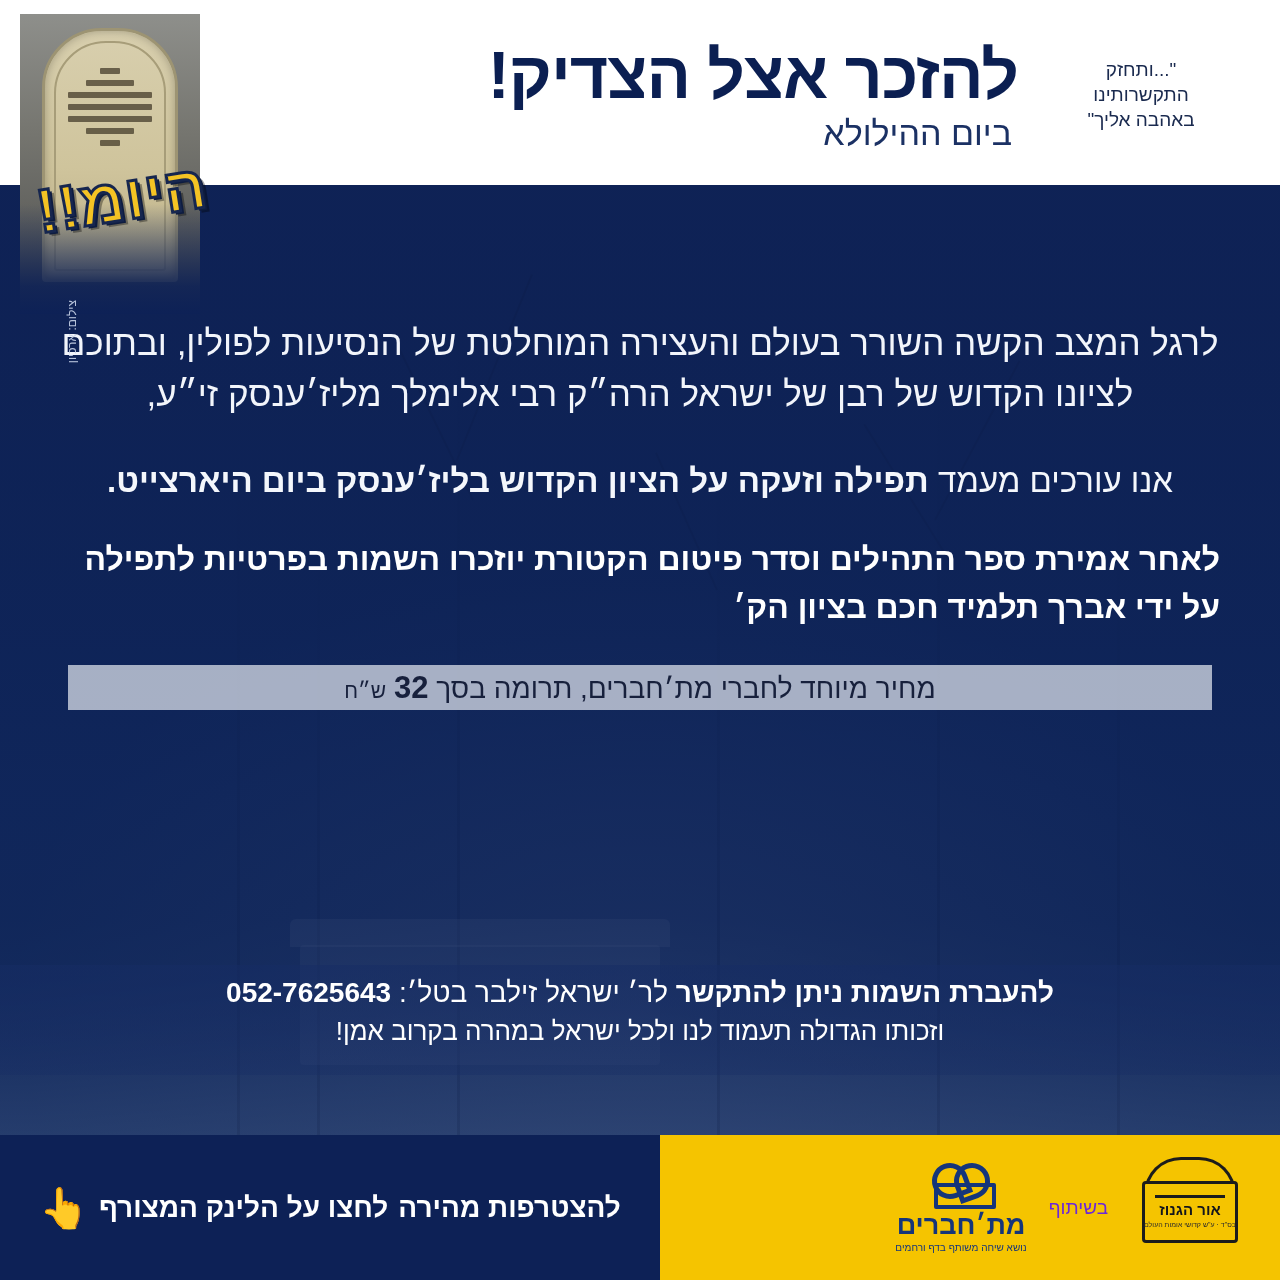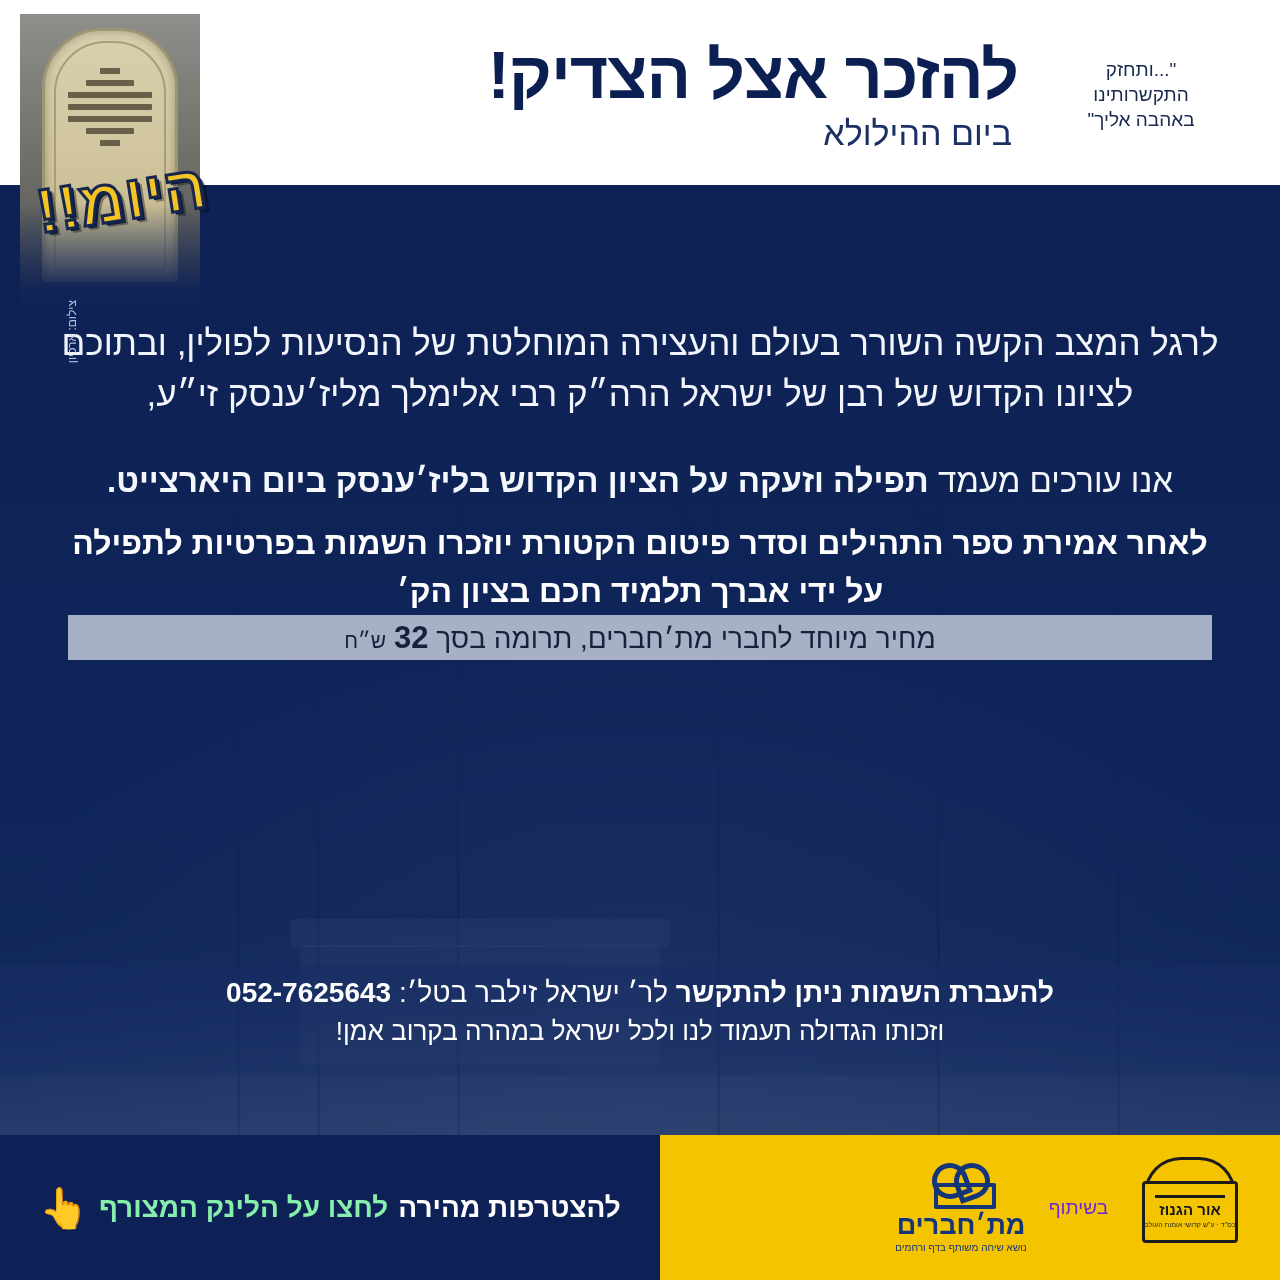--- a/index.html
+++ b/index.html
@@ -226,29 +226,31 @@
   }
   .para-intro {
     font-size: 35px;
     line-height: 1.45;
     color: #f2f5fb;
     margin-bottom: 36px;
   }
   .para-mid {
     font-size: 33px;
     line-height: 1.5;
-    margin-bottom: 14px;
+    margin-bottom: 30px;
     color: #f4f7fc;
   }
   .para-mid b { font-weight: bold; }
   .para-strong {
     font-size: 32px;
     line-height: 1.5;
     font-weight: bold;
+    margin-bottom: 34px;
     color: #ffffff;
+    text-align: right;
   }
   .price-band {
     background: rgba(226,230,238,0.72);
     color: #17203c;
     font-size: 28px;
     padding: 4px 10px;
     margin: 0 8px 34px 8px;
     line-height: 1.2;
   }
   .price-band .amount { font-weight: bold; font-size: 31px; }
@@ -400,21 +402,21 @@
   }
   .cta {
     font-size: 28px;
     font-weight: bold;
     color: #ffffff;
     display: flex;
     align-items: center;
     gap: 10px;
     direction: rtl;
   }
-  .cta .hl { color: #86efac; text-align: right; }
+  .cta .hl { color: #ffffff; text-align: right; }
   .cta-hand {
     font-size: 40px;
     color: #4fd3d0;
     line-height: 1;
   }
 
   .white-strip-left {
     position: absolute;
     top: 0;
     right: 1080px;

